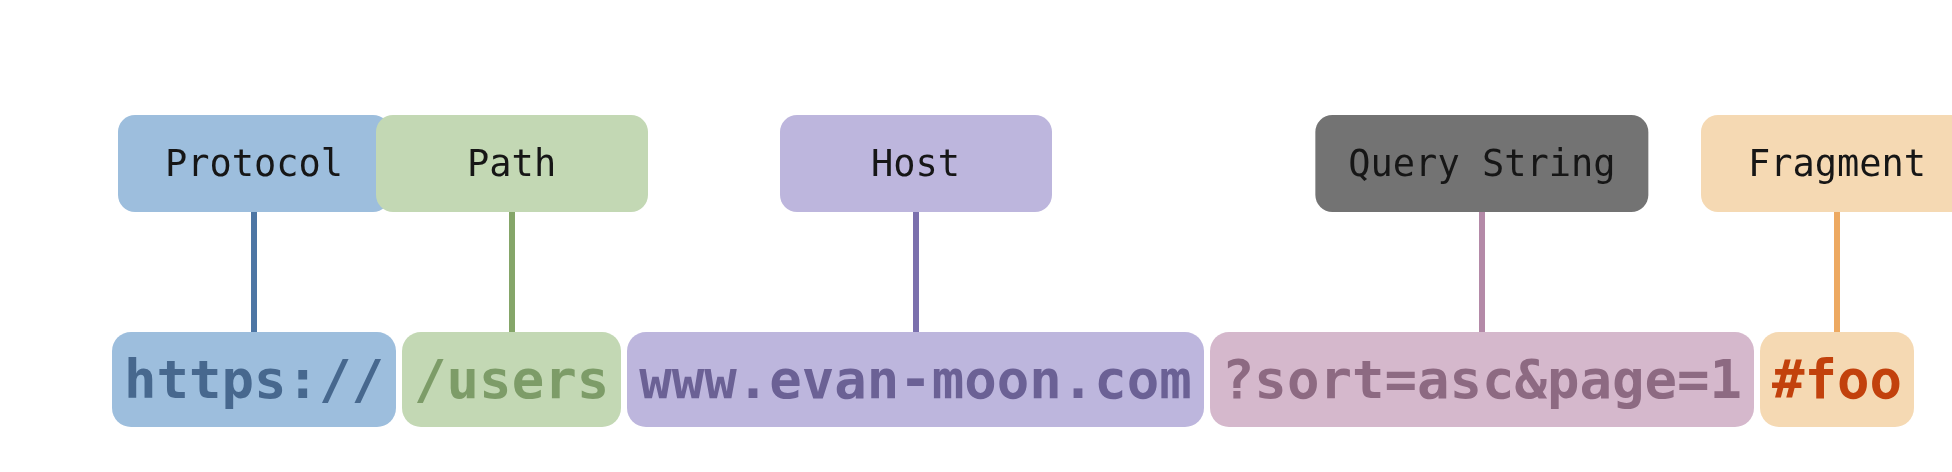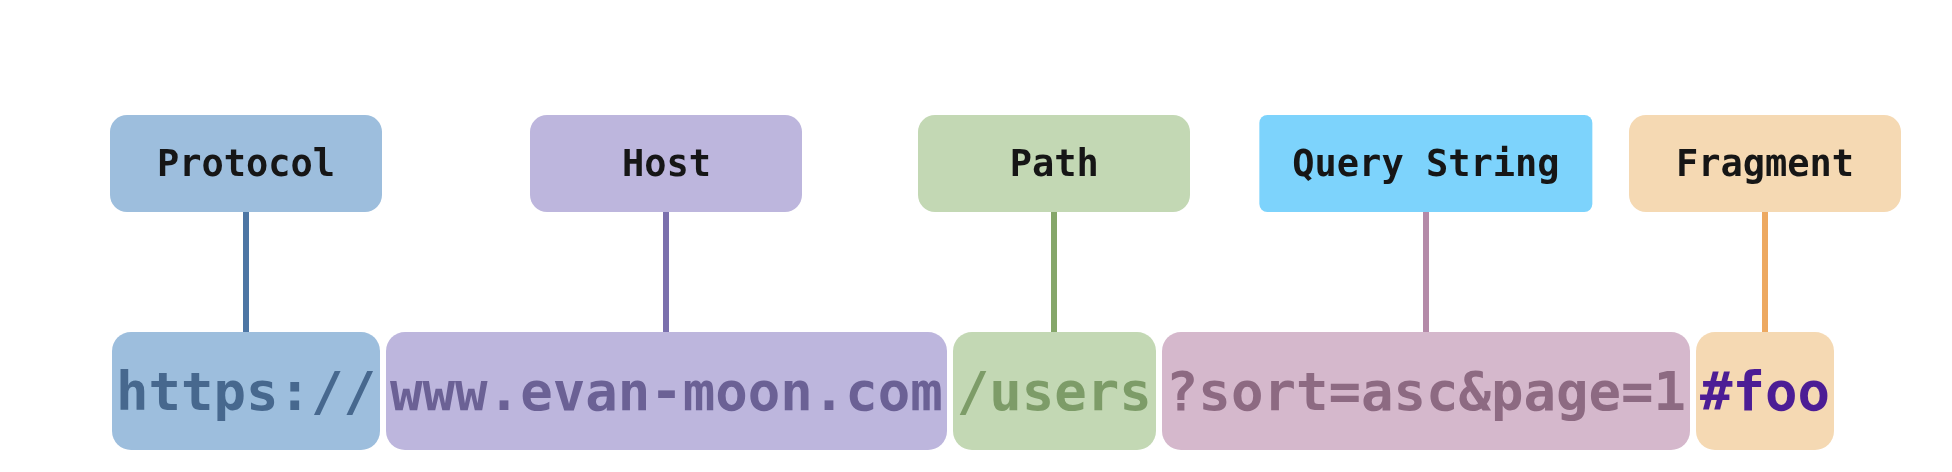--- a/index.html
+++ b/index.html
@@ -41,34 +41,34 @@
     top: 0;
     height: 97px;
     min-width: 272px;
     padding: 0 33px;
     box-sizing: border-box;
     border-radius: 17px;
     display: flex;
     align-items: center;
     justify-content: center;
     font-size: 37px;
-    font-weight: bold;
+    font-weight: normal;
     color: #161616;
     white-space: nowrap;
   }
   .connector {
     width: 6px;
     height: 120px;
   }
   .seg {
-    height: 118px;
+    height: 95px;
     border-radius: 19px;
     display: flex;
     align-items: center;
-    padding: 0 4px;
+    padding: 0 12px;
     font-size: 54px;
     font-weight: bold;
     white-space: nowrap;
   }
 </style>
 </head>
 <body>
 
 <div class="canvas">
   <div class="diagram">
@@ -76,44 +76,44 @@
     <div class="col">
       <div class="label-wrap">
         <div class="label" style="background-color: rgb(157, 190, 221);">Protocol</div>
       </div>
       <div class="connector" style="background-color: rgb(77, 118, 164);"></div>
       <div class="seg" style="background-color: rgb(157, 190, 221); color: rgb(71, 104, 142);">https://</div>
     </div>
 
     <div class="col">
       <div class="label-wrap">
+        <div class="label" style="background-color: rgb(195, 216, 180);">Path</div>
+      </div>
+      <div class="connector" style="background-color: rgb(133, 166, 105);"></div>
+      <div class="seg" style="background-color: rgb(195, 216, 180); color: rgb(125, 156, 104);">/users</div>
+    </div>
+
+    <div class="col">
+      <div class="label-wrap">
         <div class="label" style="background-color: rgb(189, 182, 221);">Host</div>
       </div>
       <div class="connector" style="background-color: rgb(123, 112, 173);"></div>
       <div class="seg" style="background-color: rgb(189, 182, 221); color: rgb(107, 97, 149);">www.evan-moon.com</div>
     </div>
 
     <div class="col">
       <div class="label-wrap">
-        <div class="label" style="background-color: rgb(195, 216, 180);">Path</div>
-      </div>
-      <div class="connector" style="background-color: rgb(133, 166, 105);"></div>
-      <div class="seg" style="background-color: rgb(195, 216, 180); color: rgb(125, 156, 104);">/users</div>
-    </div>
-
-    <div class="col">
-      <div class="label-wrap">
-        <div class="label" style="background-color: #7dd3fc; border-radius: 8px;">Query String</div>
+        <div class="label" style="background-color: #737373;">Query String</div>
       </div>
       <div class="connector" style="background-color: rgb(180, 138, 168);"></div>
       <div class="seg" style="background-color: rgb(213, 184, 204); color: rgb(141, 106, 130); text-align: right;">?sort=asc&amp;page=1</div>
     </div>
 
     <div class="col">
       <div class="label-wrap">
         <div class="label" style="background-color: rgb(245, 217, 179); padding-left: 33px;">Fragment</div>
       </div>
       <div class="connector" style="background-color: rgb(237, 169, 97);"></div>
-      <div class="seg" style="background-color: rgb(245, 217, 179); color: #4c1d95;">#foo</div>
+      <div class="seg" style="background-color: rgb(245, 217, 179); color: #c2410c;">#foo</div>
     </div>
 
   </div>
 </div>
 
 </body></html>

